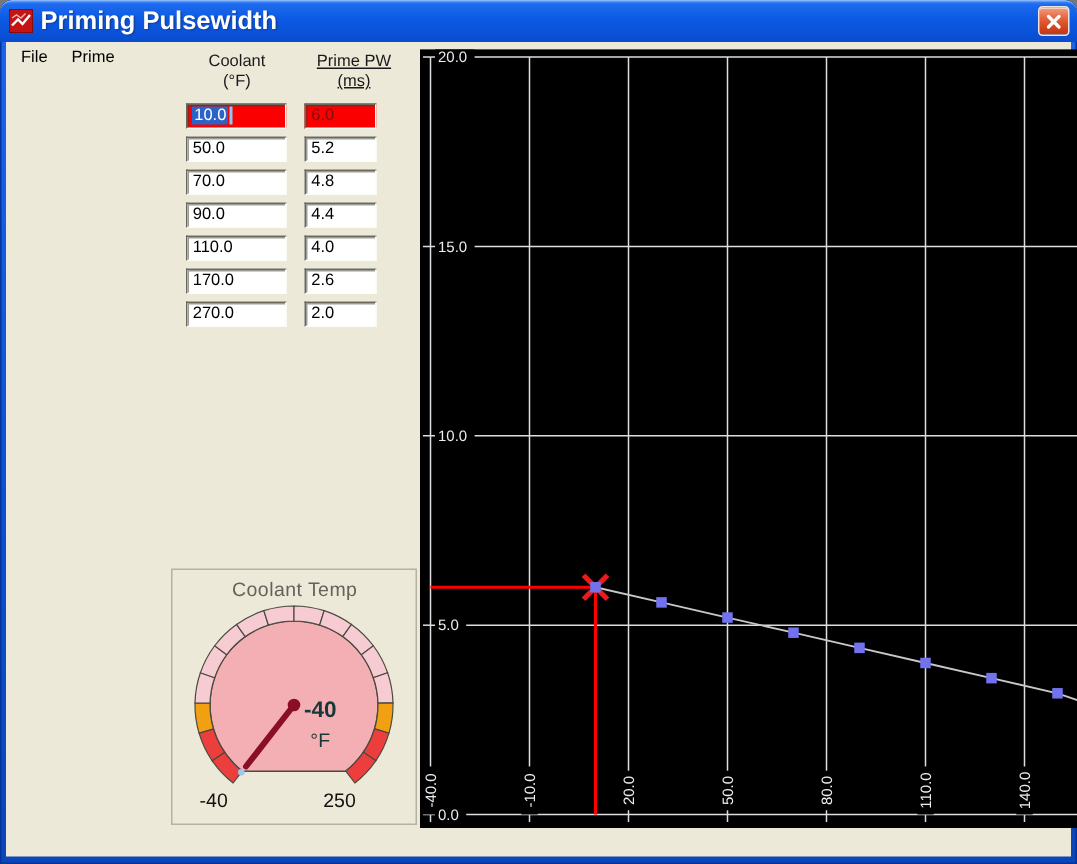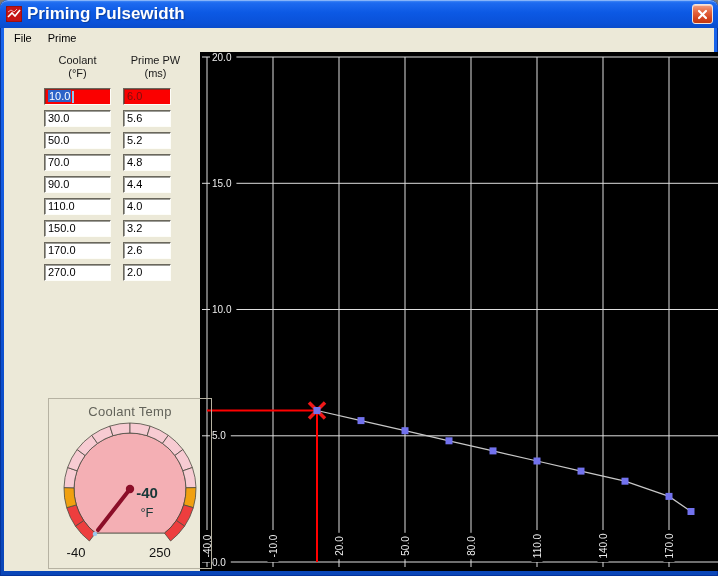--- a/index.html
+++ b/index.html
@@ -10,40 +10,40 @@
   
   .titlebar{position:absolute;top:0;left:0;right:0;height:28px;
     background:linear-gradient(180deg,#4E94F8 0%,#1E6BF0 10%,#0C59E4 45%,#0A51D8 82%,#0A4CCB 100%);
     border-radius:8px 8px 0 0;box-shadow:inset 0 1px 0 rgba(255,255,255,.35);display:flex;align-items:center;}
   .app-icon{width:16px;height:16px;margin:0 5px 0 6px;flex:0 0 auto;}
   .title-text{color:#fff;font-weight:bold;font-size:17px;text-shadow:1px 1px 1px #10409A;}
   .close-btn{position:absolute;right:5px;top:4px;width:21px;height:20px;border-radius:3px;
     background:linear-gradient(180deg,#F0A184 0%,#E4643E 40%,#D2431E 75%,#C23812 100%);
     border:1px solid #F0E4DC;box-shadow:inset 0 1px 0 rgba(255,255,255,.5);display:flex;align-items:center;justify-content:center;cursor:default;}
   
-  .body{position:absolute;top:28px;left:4px;right:4px;bottom:5px;background:#ECE9D8;display:flex;flex-direction:column;}
+  .body{position:absolute;top:28px;left:4px;right:4px;bottom:5px;background:#ECE9D8;display:flex;flex-direction:row;}
   .menubar{height:19px;display:flex;align-items:center;padding-left:2px;font-size:11px;color:#000;}
   .menu-item{padding:2px 8px;}
   .content{flex:1;display:flex;min-height:0;padding-left:28px;}
   
   .left-panel{width:168px;position:relative;flex:0 0 auto;}
   .col-head{position:absolute;top:7px;text-align:center;font-size:11px;line-height:13px;color:#1a1a1a;}
   .col-head.h1{left:12px;width:67px;}
-  .col-head.h2{left:91px;width:65px;}
+  .col-head.h2{left:91px;width:65px;text-decoration:underline;}
   .table-rows{position:absolute;top:41px;left:12px;}
   .trow{display:flex;margin-bottom:5px;}
   .cell{width:67px;height:17px;background:#fff;border:1px solid;border-color:#6a675c #fdfdf8 #fdfdf8 #6a675c;
     box-shadow:inset 1px 1px 0 rgba(60,60,50,.5);font-size:11px;padding:1px 2px 0 3px;color:#000;overflow:hidden;white-space:nowrap;}
   .trow .c2{width:48px;margin-left:12px;}
   .cell.sel{background:#FB0000;}
   .cell.selmaroon{color:#7B0E0E;}
   .selText{background:#2C63C8;color:#fff;padding:0 1px;}
   .caret{display:inline-block;width:2px;height:12px;background:#8CC8F0;vertical-align:middle;margin-left:1px;}
   
-  .gauge-box{position:absolute;left:16px;top:351px;width:164px;height:171px;border:1px solid #b6b2a2;}
+  .gauge-box{position:absolute;left:2px;top:351px;width:164px;height:171px;border:1px solid #b6b2a2;}
   .gauge-title{margin-top:5px;text-align:center;color:#63635A;font-size:13px;letter-spacing:.3px;}
   .gauge-svg{position:absolute;top:20px;left:0;}
   .gauge-value{position:absolute;top:85px;left:58px;width:80px;text-align:center;font-weight:bold;font-size:15px;color:#173838;}
   .gauge-unit{position:absolute;top:106px;left:58px;width:80px;text-align:center;font-size:13px;color:#173838;}
   .gauge-min{position:absolute;top:146px;left:6px;width:42px;text-align:center;font-size:13px;color:#111;}
   .gauge-max{position:absolute;top:146px;left:100px;width:42px;text-align:left;font-size:13px;color:#111;}
   
   .chart-area{flex:1;padding-top:5px;min-width:0;}
   .chart-area svg{display:block;background:#000;}
 </style>
@@ -82,42 +82,34 @@
         <div class="col-head h2">
           <div>Prime PW</div>
           <div>(ms)</div>
         </div>
         <div class="table-rows">
             <div class="trow">
               <div class="cell c1 sel"><span class="selText">10.0</span><span class="caret"></span></div>
               <div class="cell c2 sel selmaroon">6.0</div>
             </div>
             <div class="trow">
-              <div class="cell c1">30.0</div>
-              <div class="cell c2">5.6</div>
-            </div>
-            <div class="trow">
               <div class="cell c1">50.0</div>
               <div class="cell c2">5.2</div>
             </div>
             <div class="trow">
               <div class="cell c1">70.0</div>
               <div class="cell c2">4.8</div>
             </div>
             <div class="trow">
               <div class="cell c1">90.0</div>
               <div class="cell c2">4.4</div>
             </div>
             <div class="trow">
               <div class="cell c1">110.0</div>
               <div class="cell c2">4.0</div>
-            </div>
-            <div class="trow">
-              <div class="cell c1">150.0</div>
-              <div class="cell c2">3.2</div>
             </div>
             <div class="trow">
               <div class="cell c1">170.0</div>
               <div class="cell c2">2.6</div>
             </div>
             <div class="trow">
               <div class="cell c1">270.0</div>
               <div class="cell c2">2.0</div>
             </div>
           </div>

